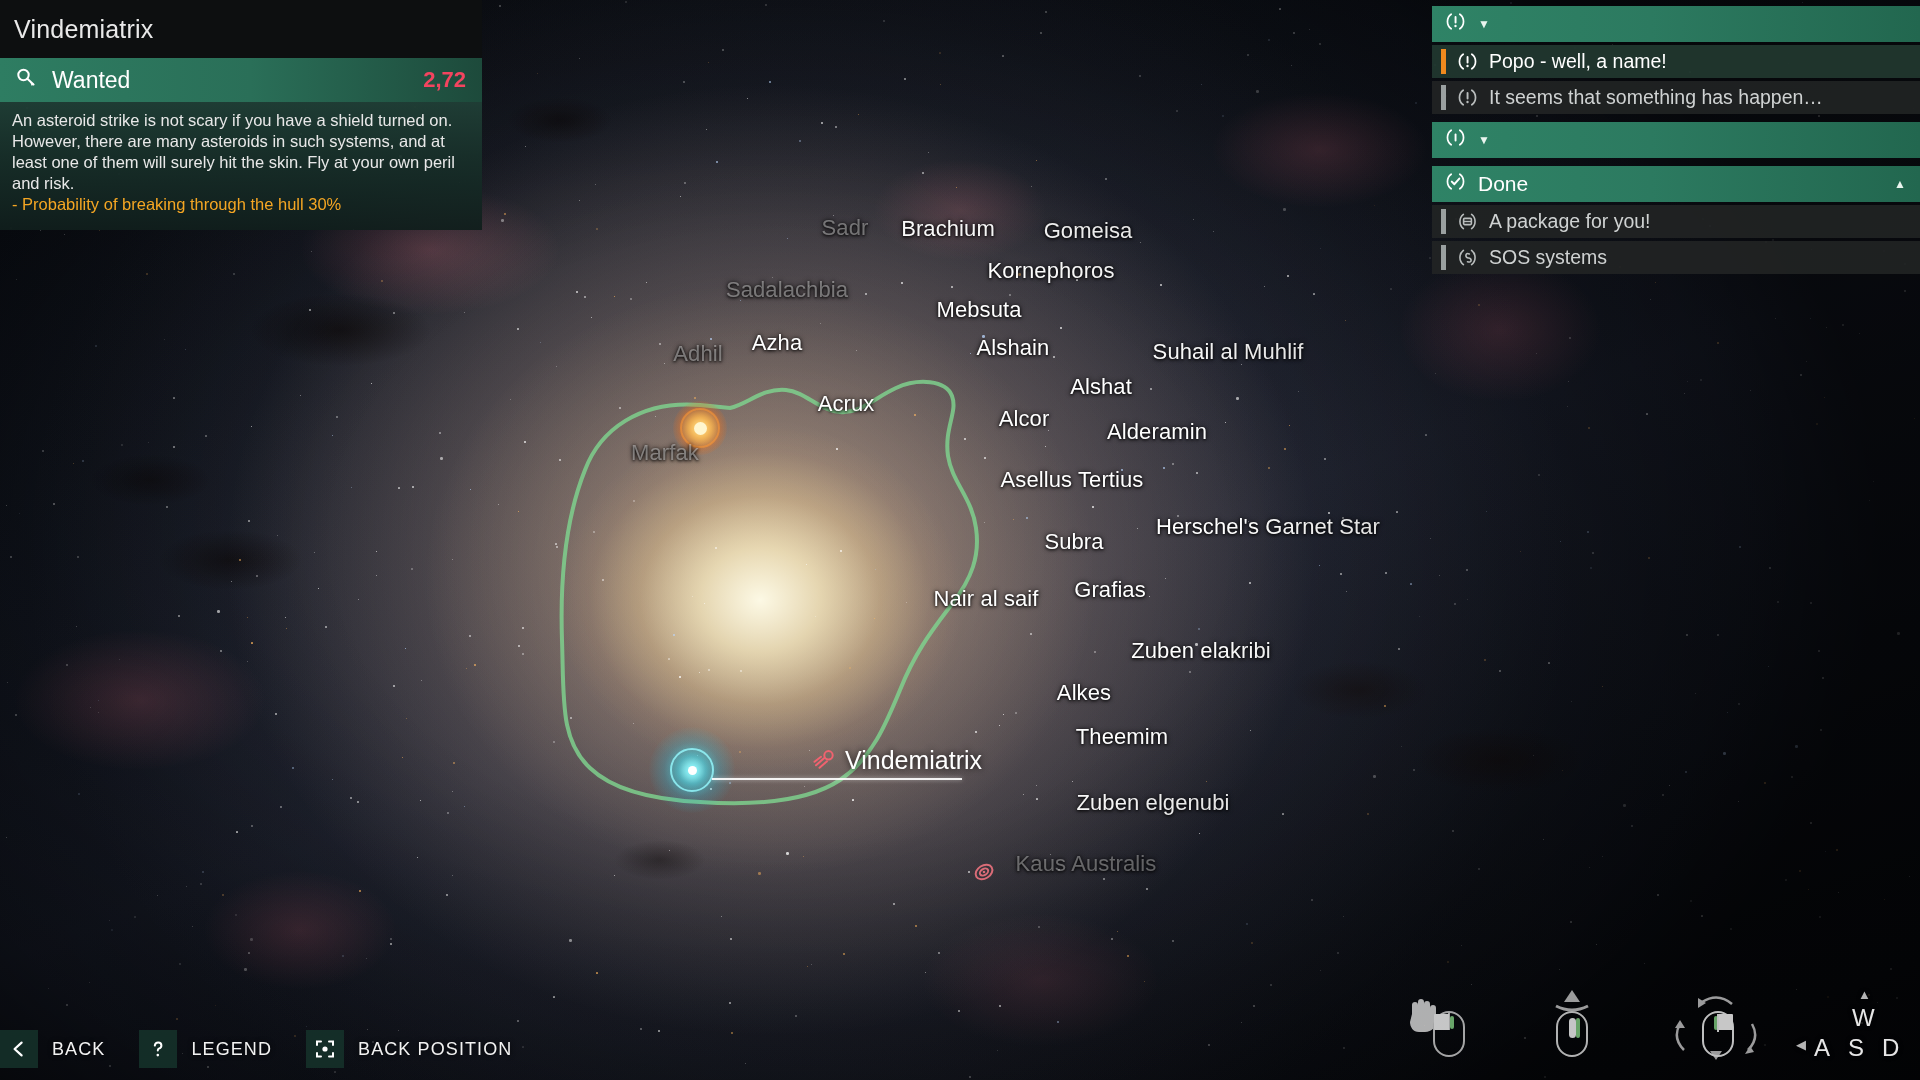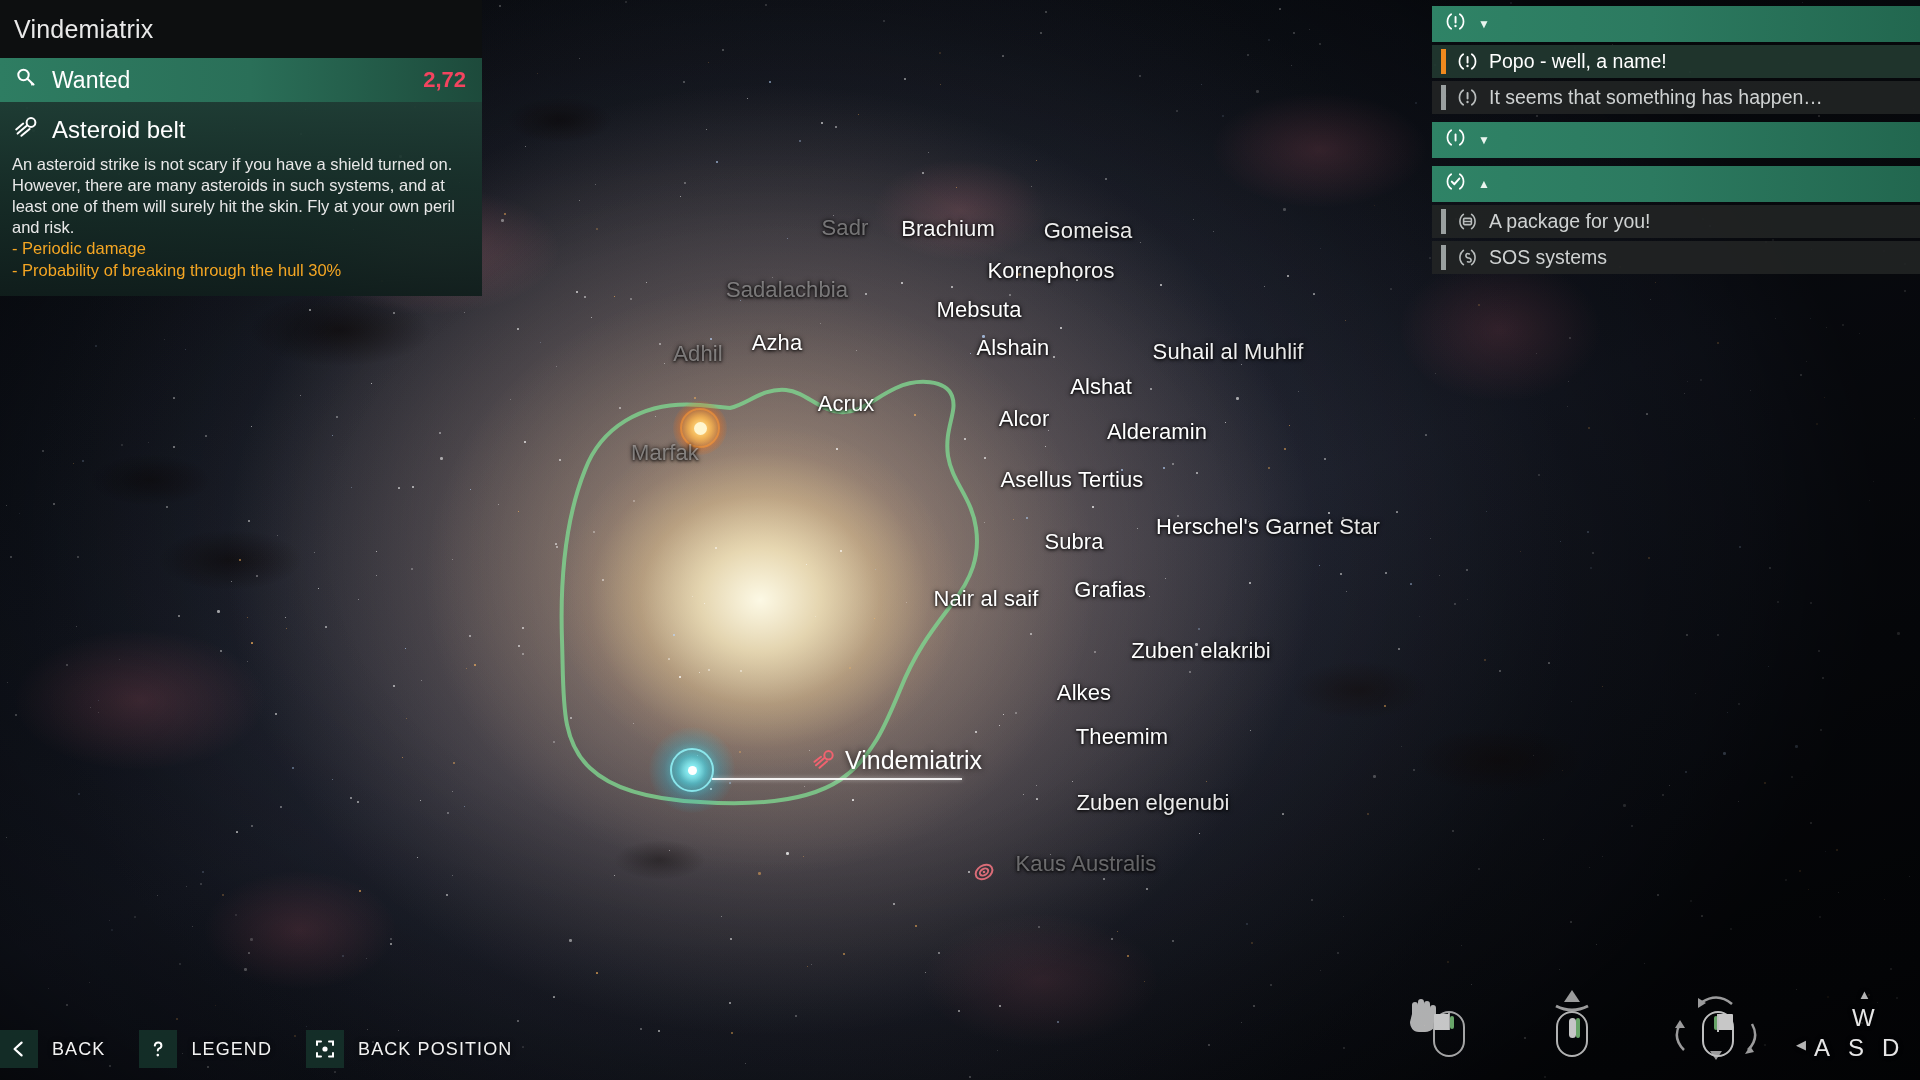--- a/index.html
+++ b/index.html
@@ -832,32 +832,22 @@
         <circle cx="9.5" cy="10" r="5.2" fill="none" stroke="#ffffff" stroke-width="2"></circle>
         <path d="M13.4 13.8 L19.5 19.5" stroke="#ffffff" stroke-width="2" stroke-linecap="round"></path>
         <path d="M16 16.6 L20.5 19.3 L17.6 20.8 Z" fill="#ffffff"></path>
       </svg>
     </span>
     <span class="lbl">Wanted</span>
     <span class="val">2,72</span>
   </div>
 
   <div id="effect-box">
-    <div id="effect-head">
-      <span>
-        <svg width="26" height="26" viewBox="0 0 26 26">
-          <circle cx="17" cy="8.5" r="4.4" fill="none" stroke="#ffffff" stroke-width="2"></circle>
-          <path d="M12.4 12 L3.6 19.6 M15.6 15 L7.4 21.8 M9.2 9.6 L2.2 15.4" stroke="#ffffff" stroke-width="2" stroke-linecap="round" fill="none"></path>
-        </svg>
-      </span>
-      <span>Asteroid belt</span>
-    </div>
     <div id="effect-desc">An asteroid strike is not scary if you have a shield turned on. However, there are many asteroids in such systems, and at least one of them will surely hit the skin. Fly at your own peril and risk.</div>
     <div id="effect-bullets">
-        <div class="effect-bullet">- Periodic damage</div>
         <div class="effect-bullet">- Probability of breaking through the hull 30%</div>
       </div>
   </div>
 </div>
 
 <div id="quest-log">
     <div class="q-header">
             <span><svg width="21" height="21" viewBox="0 0 21 21">
           <path d="M6.2 3.2 a9 9 0 0 0 0 14.6 M14.8 3.2 a9 9 0 0 1 0 14.6" fill="none" stroke="currentColor" stroke-width="1.7" stroke-linecap="round"></path>
           <rect x="9.6" y="5" width="1.9" height="7.4" rx="0.9" fill="currentColor"></rect>
@@ -892,20 +882,21 @@
           <path d="M6.2 3.2 a9 9 0 0 0 0 14.6 M14.8 3.2 a9 9 0 0 1 0 14.6" fill="none" stroke="currentColor" stroke-width="1.7" stroke-linecap="round"></path>
           <rect x="9.6" y="6.6" width="1.9" height="7.8" rx="0.9" fill="currentColor"></rect>
         </svg></span>
             <span class="q-caret">▼</span>
           </div>
     <div class="q-header">
             <span><svg width="21" height="21" viewBox="0 0 21 21">
           <path d="M6.2 3.2 a9 9 0 0 0 0 14.6 M14.8 3.2 a9 9 0 0 1 0 14.6" fill="none" stroke="currentColor" stroke-width="1.7" stroke-linecap="round"></path>
           <path d="M6.8 10.6 L9.4 13.2 L14.3 7.6" fill="none" stroke="currentColor" stroke-width="2" stroke-linecap="round" stroke-linejoin="round"></path>
         </svg></span>
+            <span class="q-title">Done</span>
             <span class="q-caret">▲</span>
           </div>
     <div class="q-item">
               <span class="bar"></span>
               <span style="color:#b9bdbd;display:flex;">
         <svg width="21" height="21" viewBox="0 0 21 21">
           <path d="M6.4 3.4 a9 9 0 0 0 0 14.2 M14.6 3.4 a9 9 0 0 1 0 14.2" fill="none" stroke="currentColor" stroke-width="1.6" stroke-linecap="round"></path>
           <rect x="6.6" y="7.4" width="7.8" height="6.2" rx="1" fill="none" stroke="currentColor" stroke-width="1.6"></rect>
           <path d="M6.6 10.5 h7.8" stroke="currentColor" stroke-width="1.4"></path>
         </svg>

